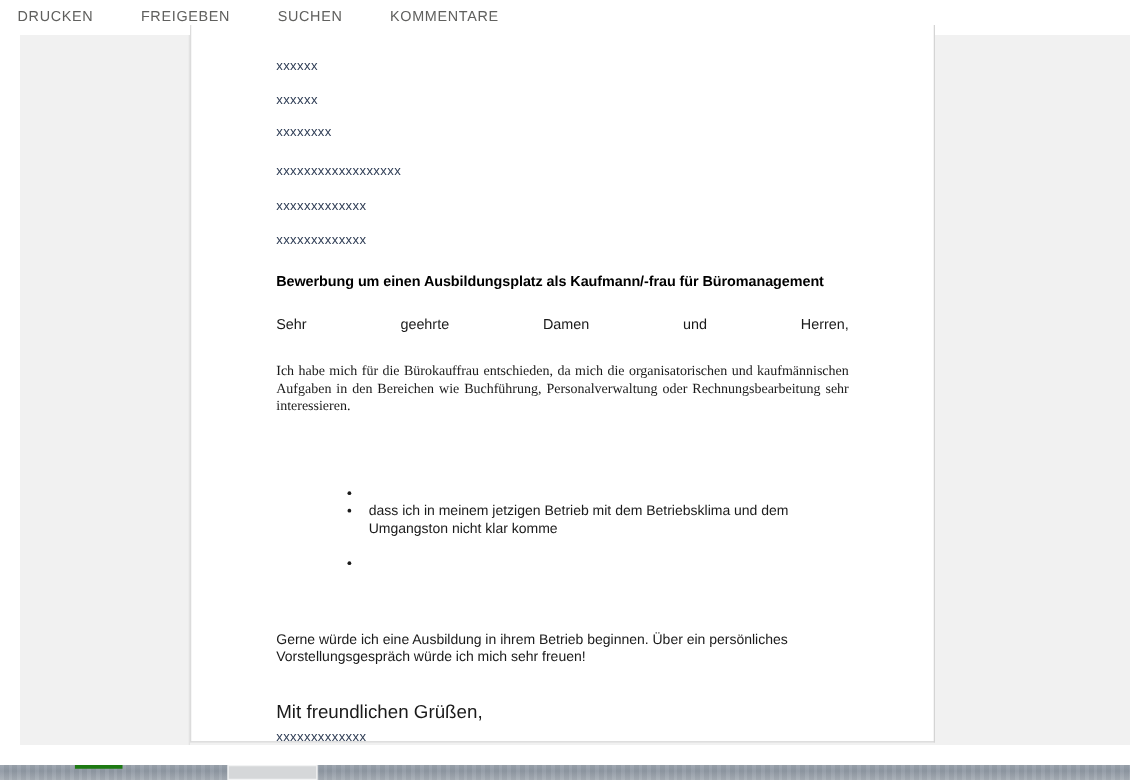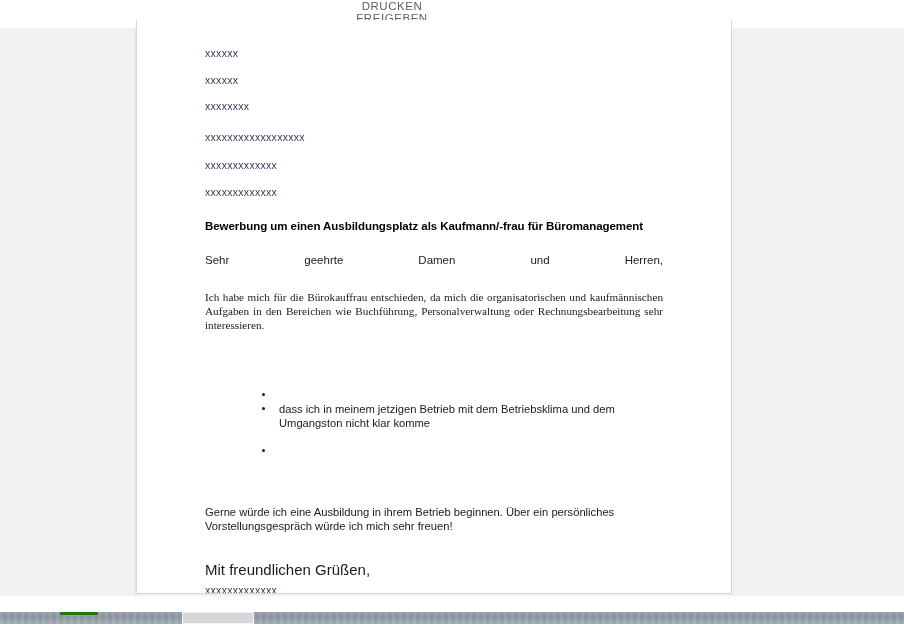--- a/index.html
+++ b/index.html
@@ -20,35 +20,34 @@
     position: absolute;
     left: 0;
     top: 0;
     width: 808px;
     height: 28px;
     background: #ffffff;
     display: flex;
     align-items: center;
     padding-left: 14px;
     box-sizing: border-box;
-    flex-direction: column;
   }
   .cmd-item {
     font-size: 11.5px;
     letter-spacing: 0.55px;
     color: #60605e;
     margin-right: 38px;
     white-space: nowrap;
     cursor: default;
   }
 
   
   .viewer {
     position: absolute;
-    left: 0;
+    left: 16px;
     top: 28px;
     width: 816px;
     height: 568px;
     background: #f1f1f1;
   }
   .viewer-left-pane {
     position: absolute;
     left: 0;
     top: 0;
     width: 136px;

